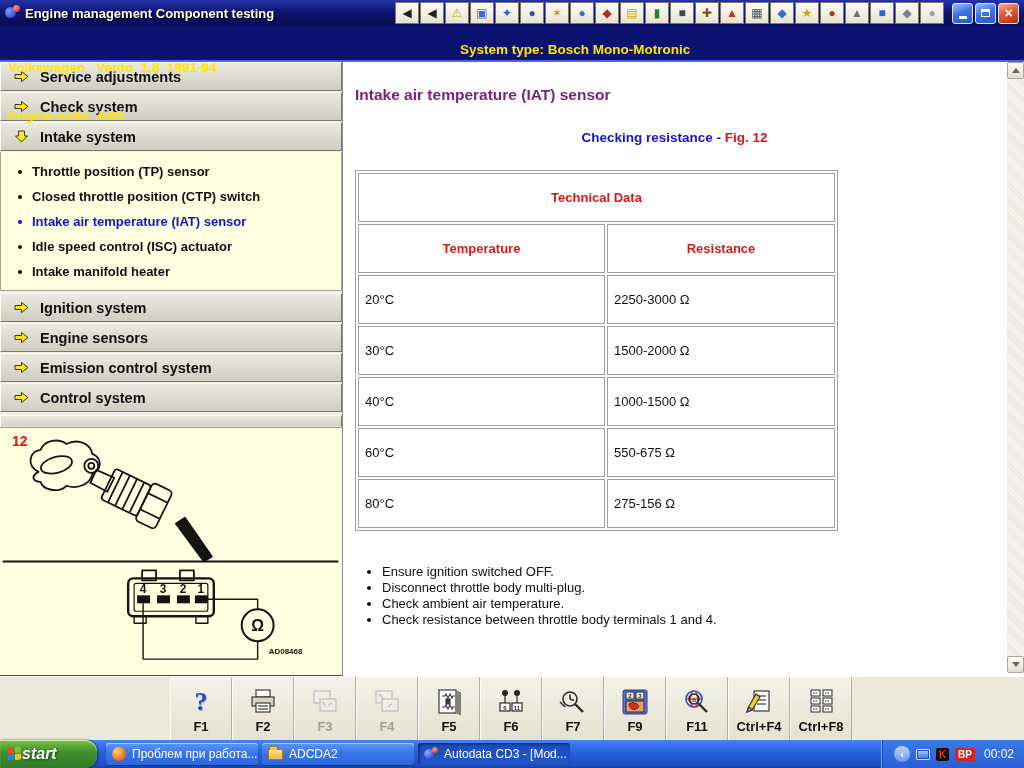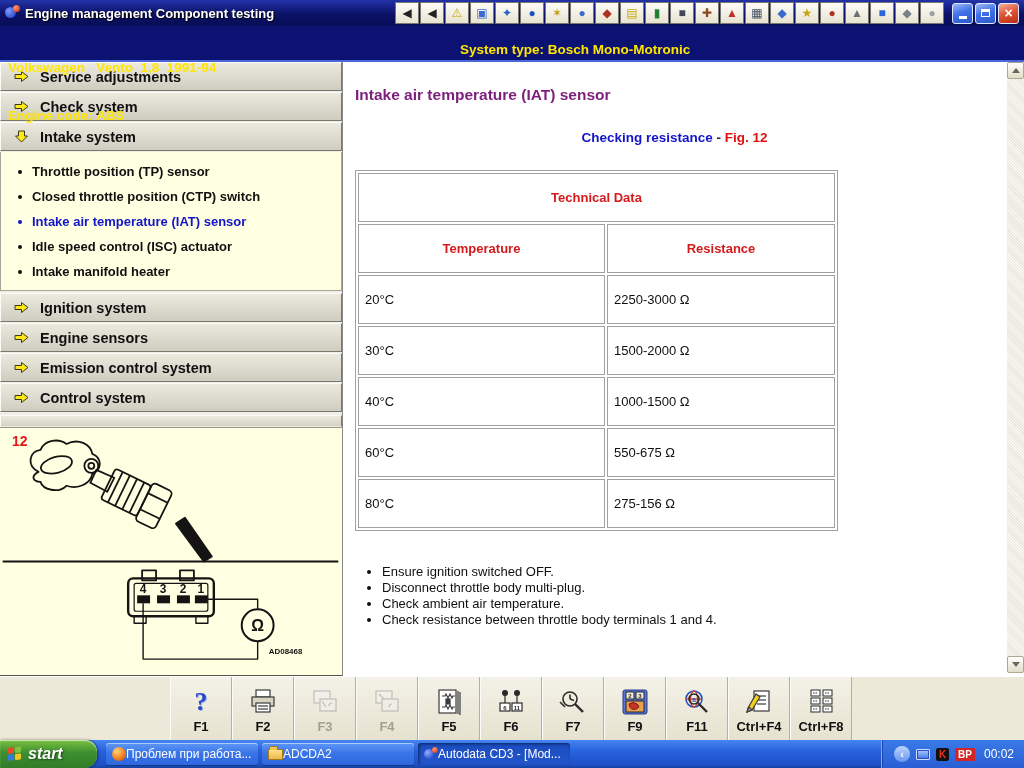--- a/index.html
+++ b/index.html
@@ -86,26 +86,26 @@
   .fkey-bar { height:64px; background:#ece9d8; border-top:1px solid #fff; display:flex; padding-left:170px; }
   .fbtn { width:62px; height:63px; border-right:1px solid #b4b09e; border-left:1px solid #fdfcf8; display:flex; flex-direction:column; align-items:center; justify-content:center; gap:1px; background:linear-gradient(#f4f2e8,#e6e2cf); cursor:default; padding:2px 0 0 0; }
   .fbtn .fic { height:32px; display:flex; align-items:center; justify-content:center; }
   .fbtn .flab { font-weight:bold; font-size:13px; color:#101010; }
   .fbtn.disabled .flab { color:#a2a08f; }
   .fbtn.disabled .fic { opacity:.45; filter:grayscale(1); }
   .qmark { font-size:26px; font-weight:bold; color:#2847c8; text-shadow:1px 1px 0 #9ab0e8; font-family:"Liberation Serif", serif; }
 
   
   .taskbar { height:28px; background:linear-gradient(#4585f2,#2862dd 40%,#1e50c8 88%,#1442a0); display:flex; align-items:stretch; }
-  .start-btn { flex:none; width:97px; background:linear-gradient(180deg,#7bc143,#3d8f2f 45%,#2f7d28); border-radius:0 12px 12px 0; box-shadow:inset 0 1px 1px #cfe9b0, 1px 0 3px rgba(0,0,0,.45); display:flex; align-items:center; gap:6px; padding:0 14px 0 8px; color:#fff; font-weight:bold; font-style:italic; font-size:16px; text-shadow:1px 1px 2px #1c4414; cursor:default; border:none;text-align:right; }
+  .start-btn { flex:none; width:97px; background:linear-gradient(180deg,#7bc143,#3d8f2f 45%,#2f7d28); border-radius:0 12px 12px 0; box-shadow:inset 0 1px 1px #cfe9b0, 1px 0 3px rgba(0,0,0,.45); display:flex; align-items:center; padding:0 14px 0 8px; color:#fff; font-weight:bold; font-style:italic; font-size:16px; text-shadow:1px 1px 2px #1c4414; cursor:default; border:none;text-align:right; }
   .winflag { width:14px; height:14px; display:grid; grid-template-columns:6px 6px; grid-template-rows:6px 6px; gap:1px; transform:skewY(-6deg); }
   .winflag i { display:block; border-radius:1px; }
   .winflag .r{background:#e84a2a;} .winflag .g{background:#7fc241;} .winflag .b{background:#3a7ae0;} .winflag .y{background:#f2c423;}
   .tasks { display:flex; gap:4px; margin-left:9px; padding:3px 0; }
-  .task { width:152px; border-radius:3px; background:linear-gradient(#5f97f6,#3a76e8 45%,#2f66dd); box-shadow:inset 0 1px 0 rgba(255,255,255,.5),0 1px 1px rgba(0,0,0,.3); color:#fff; font-size:12px; display:flex; align-items:center; padding:0 6px; white-space:nowrap; overflow:hidden; border:none; cursor:default; }
+  .task { width:152px; border-radius:3px; background:linear-gradient(#5f97f6,#3a76e8 45%,#2f66dd); box-shadow:inset 0 1px 0 rgba(255,255,255,.5),0 1px 1px rgba(0,0,0,.3); color:#fff; font-size:12px; display:flex; align-items:center; gap:6px; padding:0 6px; white-space:nowrap; overflow:hidden; border:none; cursor:default; }
   .task.active { background:linear-gradient(#1a4cbe,#2456cc); box-shadow:inset 1px 1px 3px rgba(0,0,0,.55); }
   .ffx { width:14px; height:14px; border-radius:50%; background:radial-gradient(circle at 35% 30%,#ffd27a,#f07a1a 60%,#b84a08); flex:none; }
   .folder { width:15px; height:11px; background:linear-gradient(#ffe08a,#e8b84a); border:1px solid #a87818; border-radius:1px; position:relative; flex:none; }
   .folder:before { content:""; position:absolute; top:-4px; left:0; width:7px; height:3px; background:#f0c45a; border:1px solid #a87818; border-bottom:none; border-radius:1px 1px 0 0; }
   .ad-ic { width:14px; height:14px; position:relative; flex:none; }
   .ad-ic .c1{position:absolute;left:0;top:2px;width:10px;height:10px;border-radius:50%;background:radial-gradient(circle at 35% 35%,#8fabff,#1133bb);}
   .ad-ic .c2{position:absolute;right:0;top:0;width:6px;height:6px;border-radius:50%;background:radial-gradient(circle at 35% 35%,#ff9a7a,#cc2200);}
   .tray { margin-left:auto; display:flex; align-items:center; gap:6px; padding:0 10px 0 12px; background:linear-gradient(#3a7ae8,#2a5ed4); border-left:1px solid #7ca8f4; box-shadow:inset 1px 0 0 #1c48a8; }
   .chev { width:16px; height:16px; border-radius:50%; background:linear-gradient(#bcd4fc,#6a96ee); color:#fff; font-size:11px; font-weight:bold; display:flex; align-items:center; justify-content:center; border:none; padding:0 0 1px 0; }
   .net-ic { width:14px; height:11px; background:#2a4ec0; border:1px solid #cfe0ff; border-radius:1px; position:relative; }

